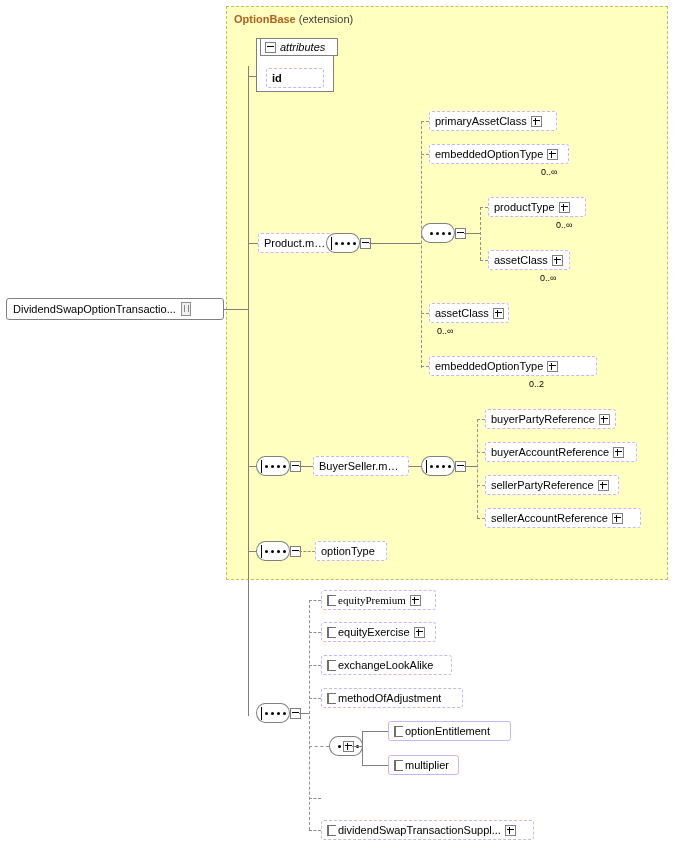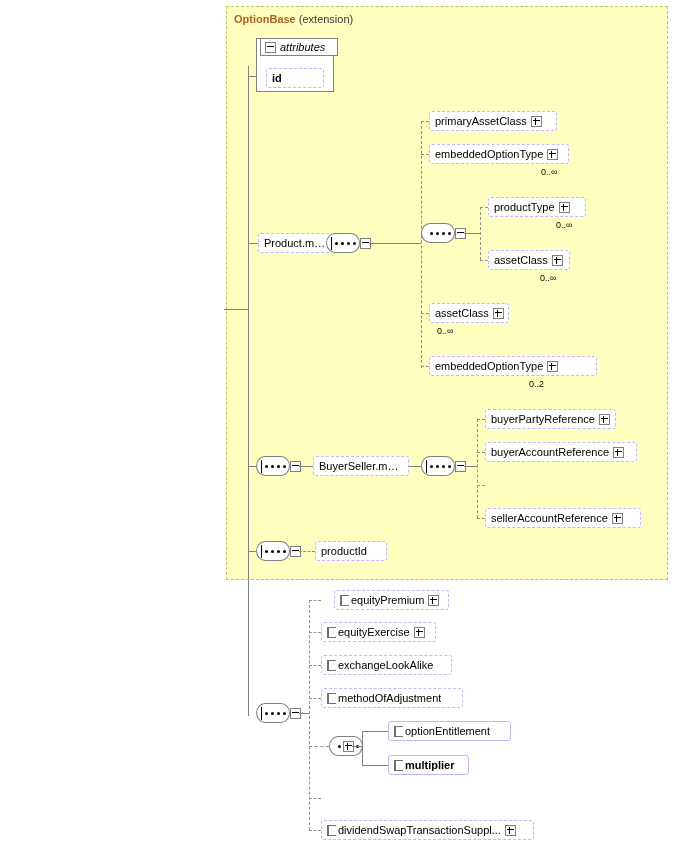--- a/index.html
+++ b/index.html
@@ -149,20 +149,24 @@
 <body>
 
 <div id="canvas">
 
   <div class="extbox abs" style="left:226px;top:6px;width:442px;height:574px;"></div>
   <div class="extlabel" style="left:234px;top:13px;">
     <b>OptionBase</b>
     <span>(extension)</span>
   </div>
 
+  <div class="rootnode" style="left:6px;top:298px;width:218px;">
+    <span class="lbl">DividendSwapOptionTransactio...</span>
+    <span class="grip"></span>
+  </div>
 
   <div class="hline s" style="left:224px;top:309px;width:24px;"></div>
   <div class="vline s" style="left:248px;top:66px;height:650px;"></div>
 
   <div class="vline s" style="left:248px;top:66px;height:10px;"></div>
   <div class="hline s" style="left:248px;top:76px;width:10px;"></div>
 
   <div class="attrbox" style="left:256px;top:38px;width:78px;height:54px;"></div>
   <div class="attrhdr" style="left:260px;top:38px;width:78px;">
     <span class="minus-box"></span>
@@ -283,39 +287,43 @@
   <div class="hline" style="left:477px;top:518px;width:8px;"></div>
 
   <div class="node dashed" style="left:485px;top:409px;width:131px;">
     <span class="lbl">buyerPartyReference</span>
     <span class="plus-box"></span>
   </div>
   <div class="node dashed" style="left:485px;top:442px;width:152px;">
     <span class="lbl">buyerAccountReference</span>
     <span class="plus-box"></span>
   </div>
+  <div class="node dashed" style="left:485px;top:475px;width:134px;">
+    <span class="lbl">sellerPartyReference</span>
+    <span class="plus-box"></span>
+  </div>
   <div class="node dashed" style="left:485px;top:508px;width:156px;">
     <span class="lbl">sellerAccountReference</span>
     <span class="plus-box"></span>
   </div>
 
   <div class="hline s" style="left:248px;top:551px;width:10px;"></div>
   <div class="compositor" style="left:256px;top:541px;">
     <span class="bar"></span>
     <span class="dots">
       <i style="left:3px;"></i>
         <i style="left:9px;"></i>
         <i style="left:15px;"></i>
         <i style="left:21px;"></i>
     </span>
   </div>
   <div class="conn" style="left:290px;top:546px;"></div>
   <div class="hline" style="left:299px;top:551px;width:16px;"></div>
   <div class="node dashed" style="left:315px;top:541px;width:72px;">
-    <span class="lbl">productId</span>
+    <span class="lbl">optionType</span>
   </div>
 
   <div class="compositor" style="left:256px;top:703px;">
     <span class="bar"></span>
     <span class="dots">
       <i style="left:3px;"></i>
         <i style="left:9px;"></i>
         <i style="left:15px;"></i>
         <i style="left:21px;"></i>
     </span>
@@ -325,21 +333,21 @@
 
   <div class="vline" style="left:309px;top:600px;height:230px;"></div>
   <div class="hline" style="left:309px;top:600px;width:12px;"></div>
   <div class="hline" style="left:309px;top:632px;width:12px;"></div>
   <div class="hline" style="left:309px;top:665px;width:12px;"></div>
   <div class="hline" style="left:309px;top:698px;width:12px;"></div>
   <div class="hline" style="left:309px;top:746px;width:20px;"></div>
   <div class="hline" style="left:309px;top:798px;width:12px;"></div>
   <div class="hline" style="left:309px;top:830px;width:12px;"></div>
 
-  <div class="node dashed" style="left:334px;top:590px;width:115px;">
+  <div class="node dashed" style="left:321px;top:590px;width:115px;font-family:Liberation Serif, serif;">
     <span class="typeglyph"></span>
     <span class="lbl">equityPremium</span>
     <span class="plus-box"></span>
   </div>
   <div class="node dashed" style="left:321px;top:622px;width:115px;">
     <span class="typeglyph"></span>
     <span class="lbl">equityExercise</span>
     <span class="plus-box"></span>
   </div>
   <div class="node dashed" style="left:321px;top:655px;width:131px;">
@@ -362,21 +370,21 @@
   <div class="conn plus" style="left:343px;top:741px;"></div>
   <div class="hline s" style="left:352px;top:746px;width:10px;"></div>
   <div class="vline s" style="left:362px;top:731px;height:34px;"></div>
   <div class="hline s" style="left:362px;top:731px;width:26px;"></div>
   <div class="hline s" style="left:362px;top:765px;width:26px;"></div>
 
   <div class="node solid" style="left:388px;top:721px;width:123px;">
     <span class="typeglyph"></span>
     <span class="lbl">optionEntitlement</span>
   </div>
-  <div class="node solid" style="left:388px;top:755px;width:81px;font-weight:bold;">
+  <div class="node solid" style="left:388px;top:755px;width:71px;">
     <span class="typeglyph"></span>
     <span class="lbl">multiplier</span>
   </div>
 
   <div class="node dashed" style="left:321px;top:820px;width:213px;">
     <span class="typeglyph"></span>
     <span class="lbl">dividendSwapTransactionSuppl...</span>
     <span class="plus-box"></span>
   </div>
 

